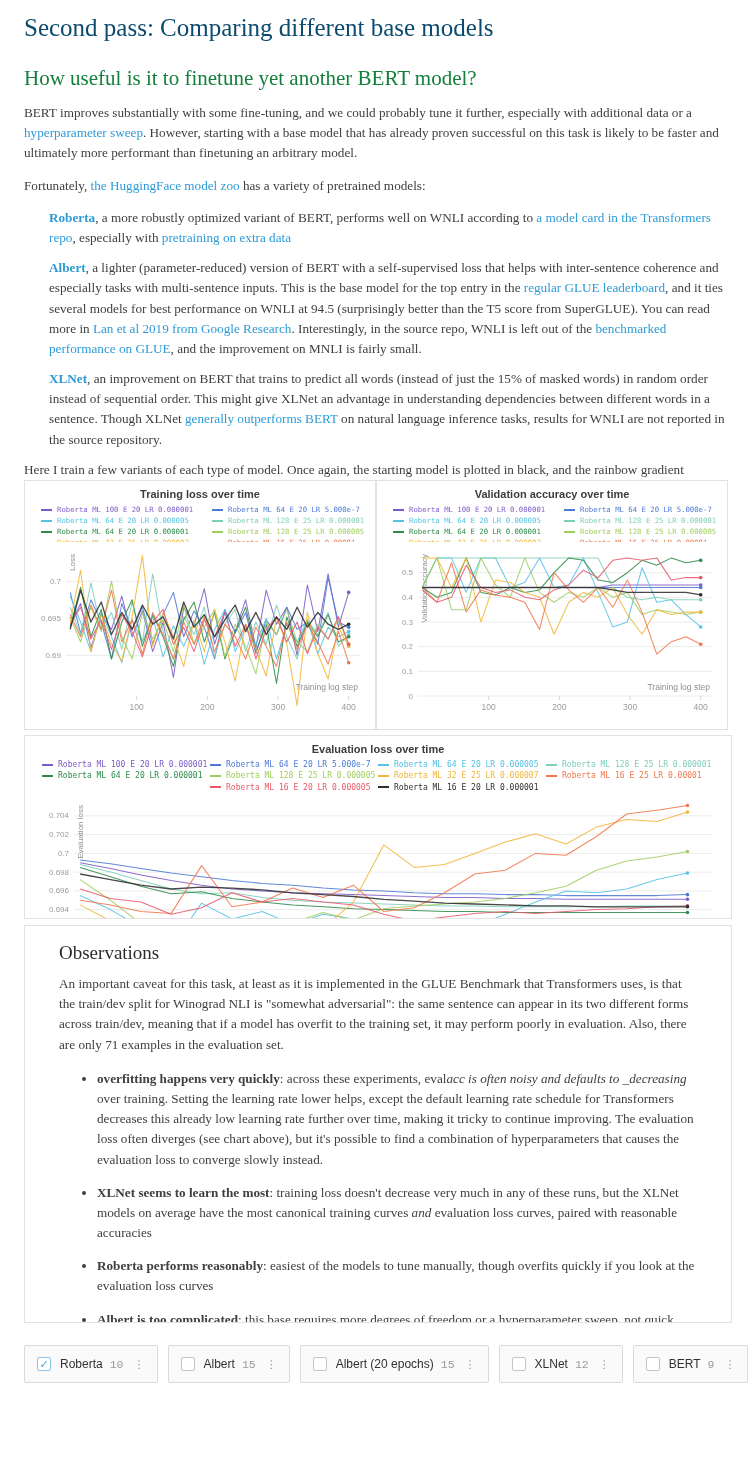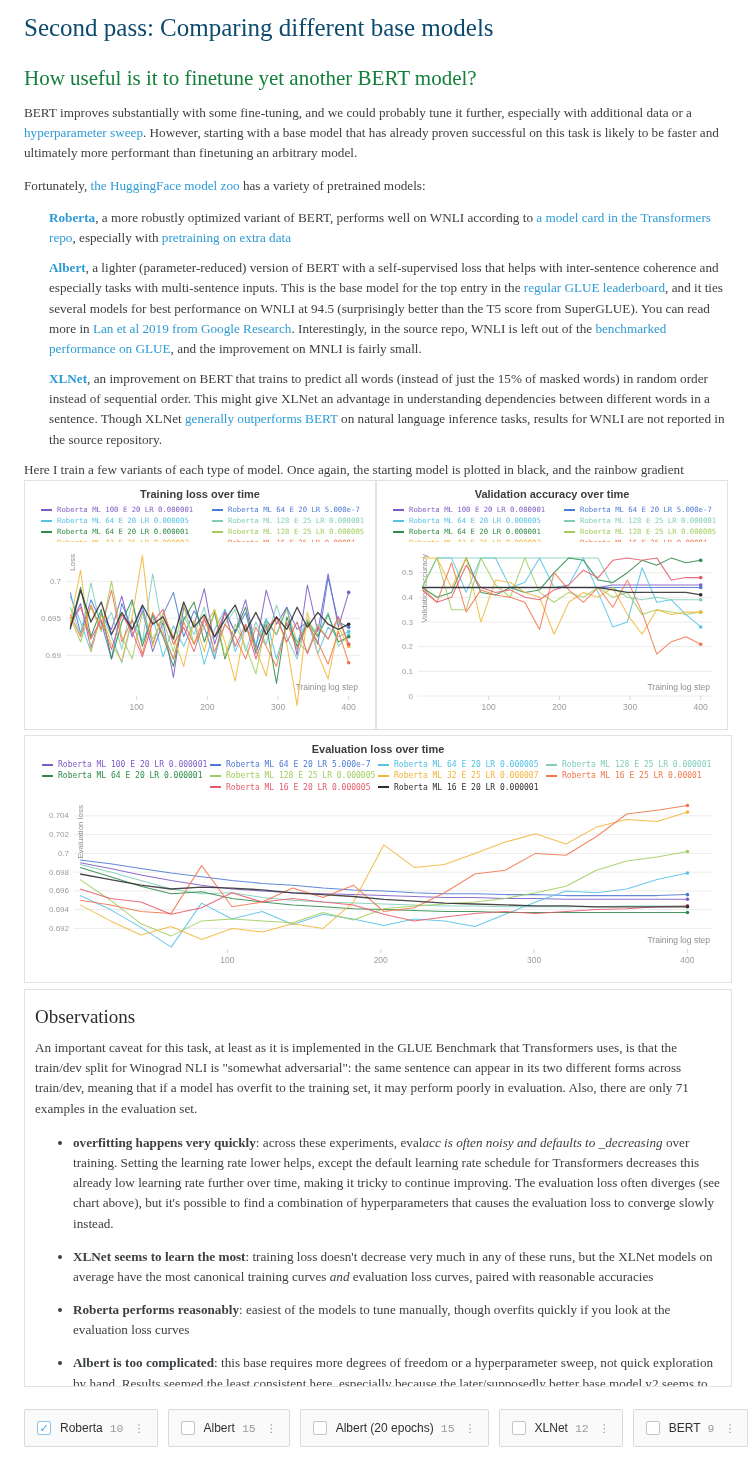--- a/index.html
+++ b/index.html
@@ -11,34 +11,34 @@
   p.body { font-size:13.2px; line-height:1.53; margin:0 0 12px; }
   .models { margin-left:25px; }
   .models p.body { margin-bottom:10px; }
   .link { color:#2e9bd6; cursor:pointer;text-align:center; }
   .b { font-weight:bold; } .i { font-style:italic; }
 
   .charts-wrap { padding:0 24px; }
   .charts-grid { display:flex; }
   .chart-card { background:#fff; border:1px solid #e2e2e2; overflow:hidden; }
   .half { width:352px; height:250px; }
-  .full { width:708px; height:248px; margin-top:5px; }
+  .full { width:708px; height:184px; margin-top:5px; }
   .chart-title { text-align:center; font-family:"Liberation Sans",sans-serif; font-size:11px;
                  font-weight:bold; color:#3a3d3f; padding-top:7px; }
   .legend { display:flex; flex-wrap:wrap; overflow:hidden; margin:4px 4px 0; justify-content:center; }
   .half .legend { height:38px; }
   .full .legend { height:34px; }
   .lg-item { display:flex; align-items:center; font-family:"DejaVu Sans Mono",monospace;
              white-space:nowrap; overflow:hidden; }
   .half .lg-item { width:50%; font-size:7.3px; line-height:11px; height:11px; padding-left:12px; }
   .full .lg-item { width:168px; font-size:8px; line-height:11px; height:11px; }
   .dash { display:inline-block; width:11px; height:2px; margin-right:5px; flex:none; }
   svg.plot { display:block; margin:2px auto 0; }
 
-  .obs { border:1px solid #e2e2e2; margin-top:6px; height:398px; padding:16px 10px; overflow:hidden; }
+  .obs { border:1px solid #e2e2e2; margin-top:6px; height:398px; padding:16px 34px; overflow:hidden; }
   .obs h3 { font-size:19px; font-weight:500; color:#2b2e30; margin:0 0 10px; }
   .obs p.body { font-size:13.2px; }
   .obs ul { margin:14px 0 0; padding-left:38px; }
   .obs li { font-size:13.2px; line-height:1.53; margin-bottom:13px; }
 
   .runsets { display:flex; gap:10px; padding:0 24px; margin-top:22px;
              font-family:"Liberation Sans",sans-serif; }
   .runset { display:flex; align-items:center; background:#fafafa; border:1px solid #d9d9d9;
             border-radius:2px; padding:0 12px; height:38px; cursor:pointer; }
   .cb { width:14px; height:14px; border:1px solid #c4c4c4; border-radius:2px; background:#fff;

